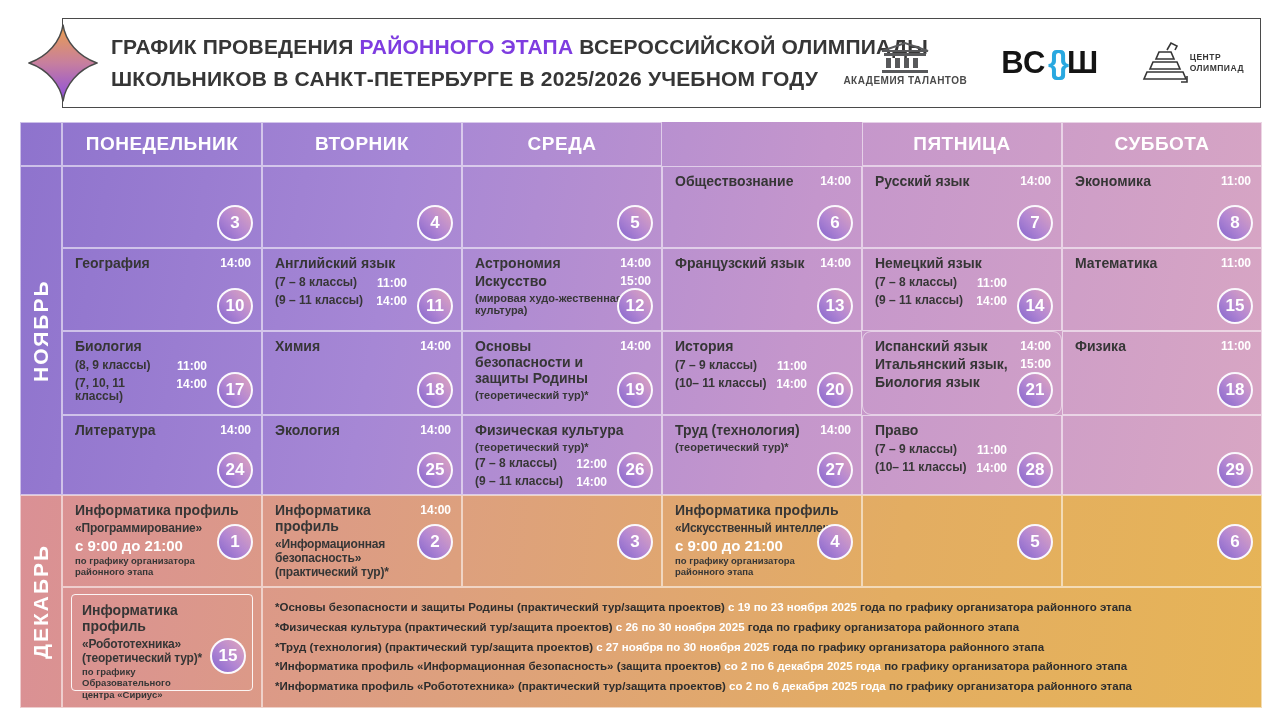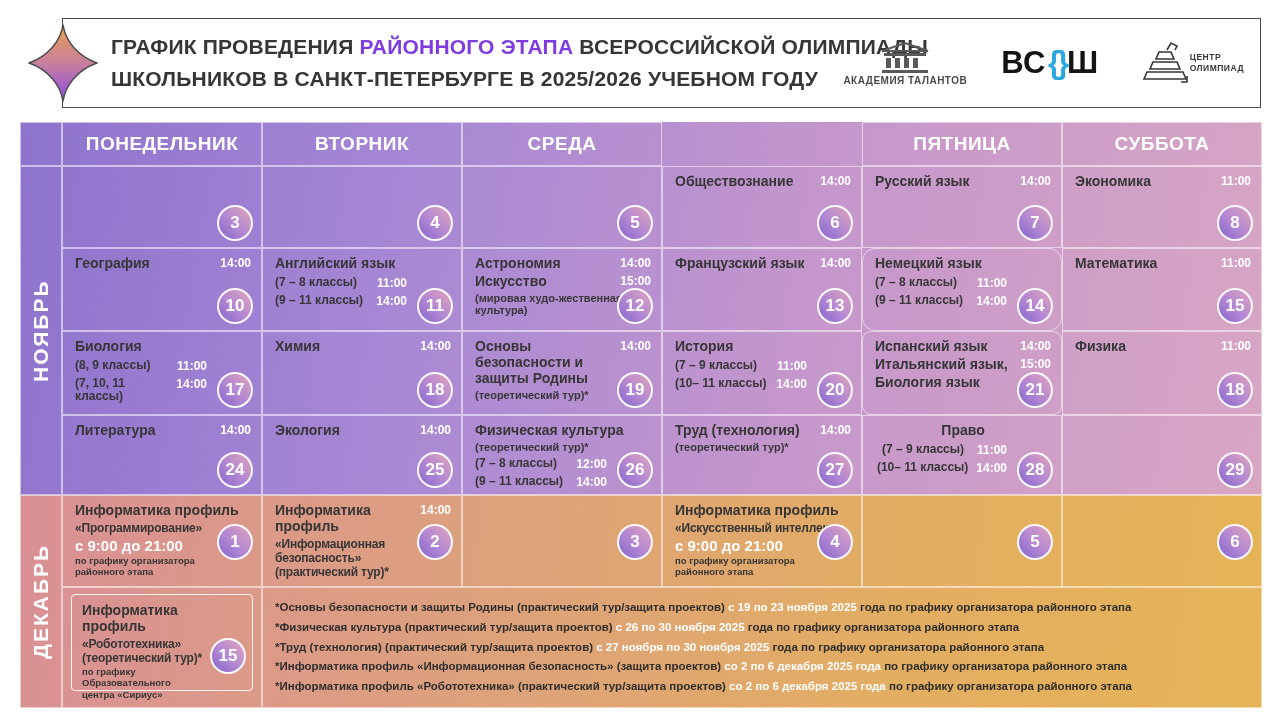--- a/index.html
+++ b/index.html
@@ -195,21 +195,21 @@
           </div>
           <div class="daynum">12</div>
         </div>
         <div class="cell" style="grid-area: 3 / 5;">
           <div class="line title">
             <span class="lab">Французский язык</span>
             <span class="time">14:00</span>
           </div>
           <div class="daynum">13</div>
         </div>
-        <div class="cell" style="grid-area: 3 / 6; border-radius: 13px;">
+        <div class="cell" style="grid-area: 3 / 6;">
           <div class="line title">
             <span class="lab">Немецкий язык</span>
           </div>
           <div class="line sub">
             <span class="lab">(7 – 8 классы)</span>
             <span class="time">11:00</span>
           </div>
           <div class="line sub">
             <span class="lab">(9 – 11 классы)</span>
             <span class="time">14:00</span>
@@ -323,21 +323,21 @@
         <div class="cell" style="grid-area: 5 / 5;">
           <div class="line title">
             <span class="lab">Труд (технология)</span>
             <span class="time">14:00</span>
           </div>
           <div class="line small">
             <span class="lab">(теоретический тур)*</span>
           </div>
           <div class="daynum">27</div>
         </div>
-        <div class="cell" style="grid-area: 5 / 6; text-align: center;">
+        <div class="cell" style="grid-area: 5 / 6;">
           <div class="line title">
             <span class="lab">Право</span>
           </div>
           <div class="line sub">
             <span class="lab">(7 – 9 классы)</span>
             <span class="time">11:00</span>
           </div>
           <div class="line sub">
             <span class="lab">(10– 11 классы)</span>
             <span class="time">14:00</span>

